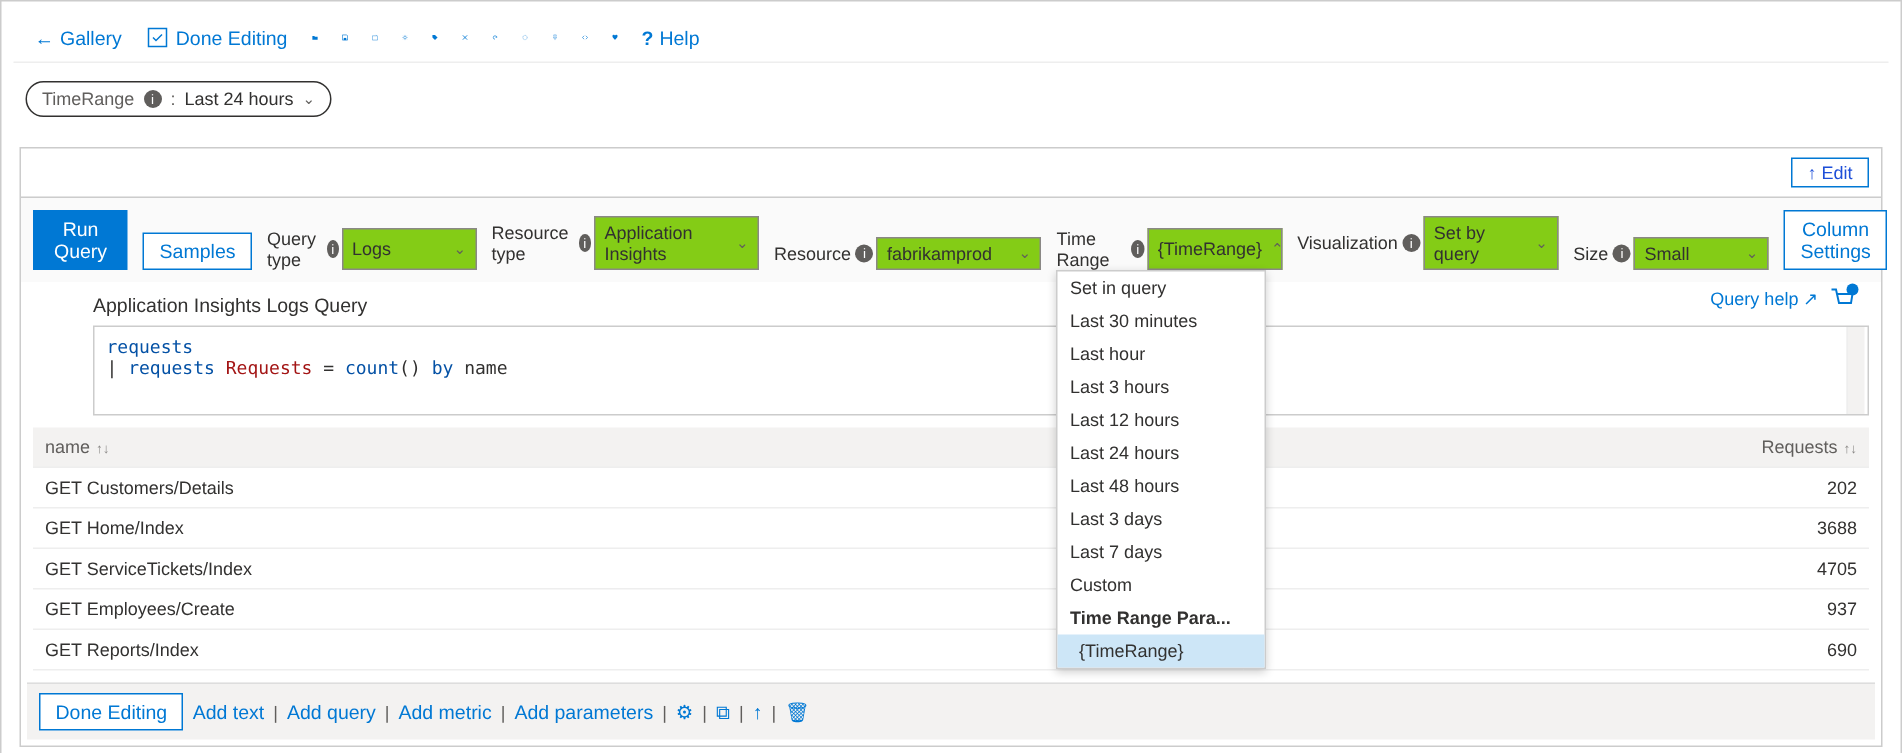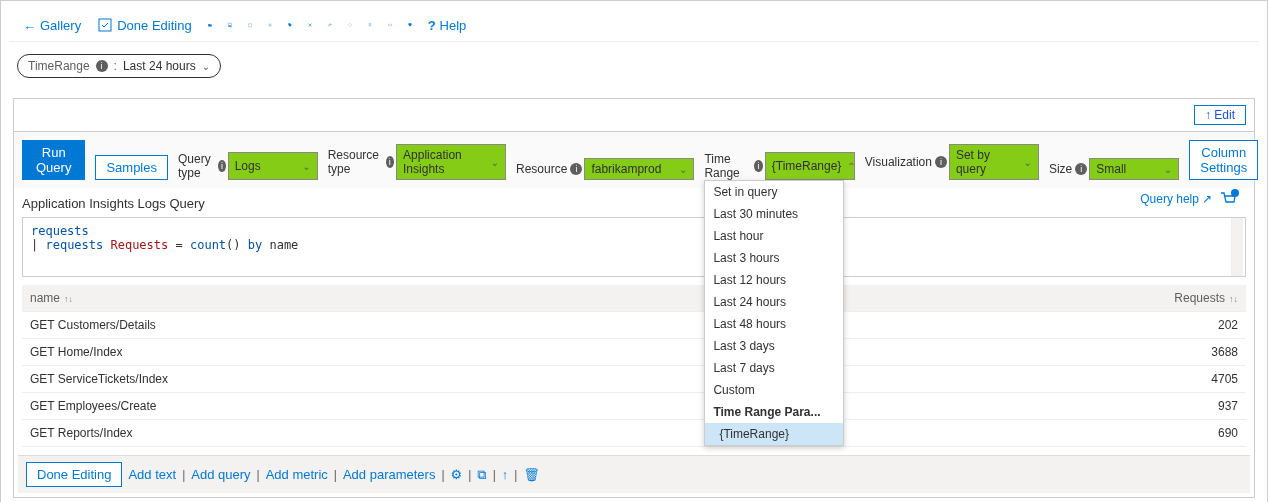--- a/index.html
+++ b/index.html
@@ -21,21 +21,21 @@
 .field { display: flex; flex-direction: row; gap: 2px; position: relative; }
 .field-lbl { font-size: 12px; color: #323130; display: flex; align-items: center; gap: 3px; }
 .info { width: 12px; height: 12px; border-radius: 50%; background: #605e5c; color: #fff; font-size: 9px; display: inline-flex; align-items: center; justify-content: center; }
 .select { border: 1px solid #8a8886; background: #84cc16; padding: 3px 6px; font-size: 12px; display: flex; align-items: center; justify-content: space-between; gap: 6px; min-width: 90px; cursor: pointer; }
 .select.w110 { min-width: 110px; }
 .chev { font-size: 10px; color: #605e5c; }
 .dropdown { position: absolute; top: 100%; left: 0; background: #fff; border: 1px solid #ccc; box-shadow: 0 2px 6px rgba(0,0,0,.2); min-width: 140px; z-index: 10; }
 .dropdown div { padding: 4px 8px; font-size: 12px; cursor: pointer; }
 .dropdown .header-item { font-weight: 600; cursor: default; }
 .dropdown .sel { background: #cde6f7; padding-left: 14px; }
-.query-body { padding: 8px; position:relative; }
+.query-body { padding: 8px; position:relative;margin-left:40px; }
 .query-title { font-size: 13px; margin-bottom: 6px; }
 .editor { border: 1px solid #ccc; padding: 6px 8px; font-family: Consolas, monospace; font-size: 12px; min-height: 60px; position: relative; }
 .code-blue { color: #0451a5; }
 .code-red { color: #a31515; }
 .query-help { position: absolute; right: 18px; top: 4px; display: flex; gap: 8px; align-items: center; }
 .query-help a { color: #0078d4; text-decoration: none; display:flex; gap:3px; align-items:center;}
 .badge { position: relative; }
 .badge::after { content: ""; position: absolute; top: -3px; right: -3px; width: 8px; height: 8px; background: #0078d4; border-radius: 50%; }
 .table { width: calc(100% - 16px); margin: 0 8px 8px 8px; border-collapse: collapse; }
 .table th, .table td { text-align: left; padding: 6px 8px; border-bottom: 1px solid #eee; font-size: 12px; }

